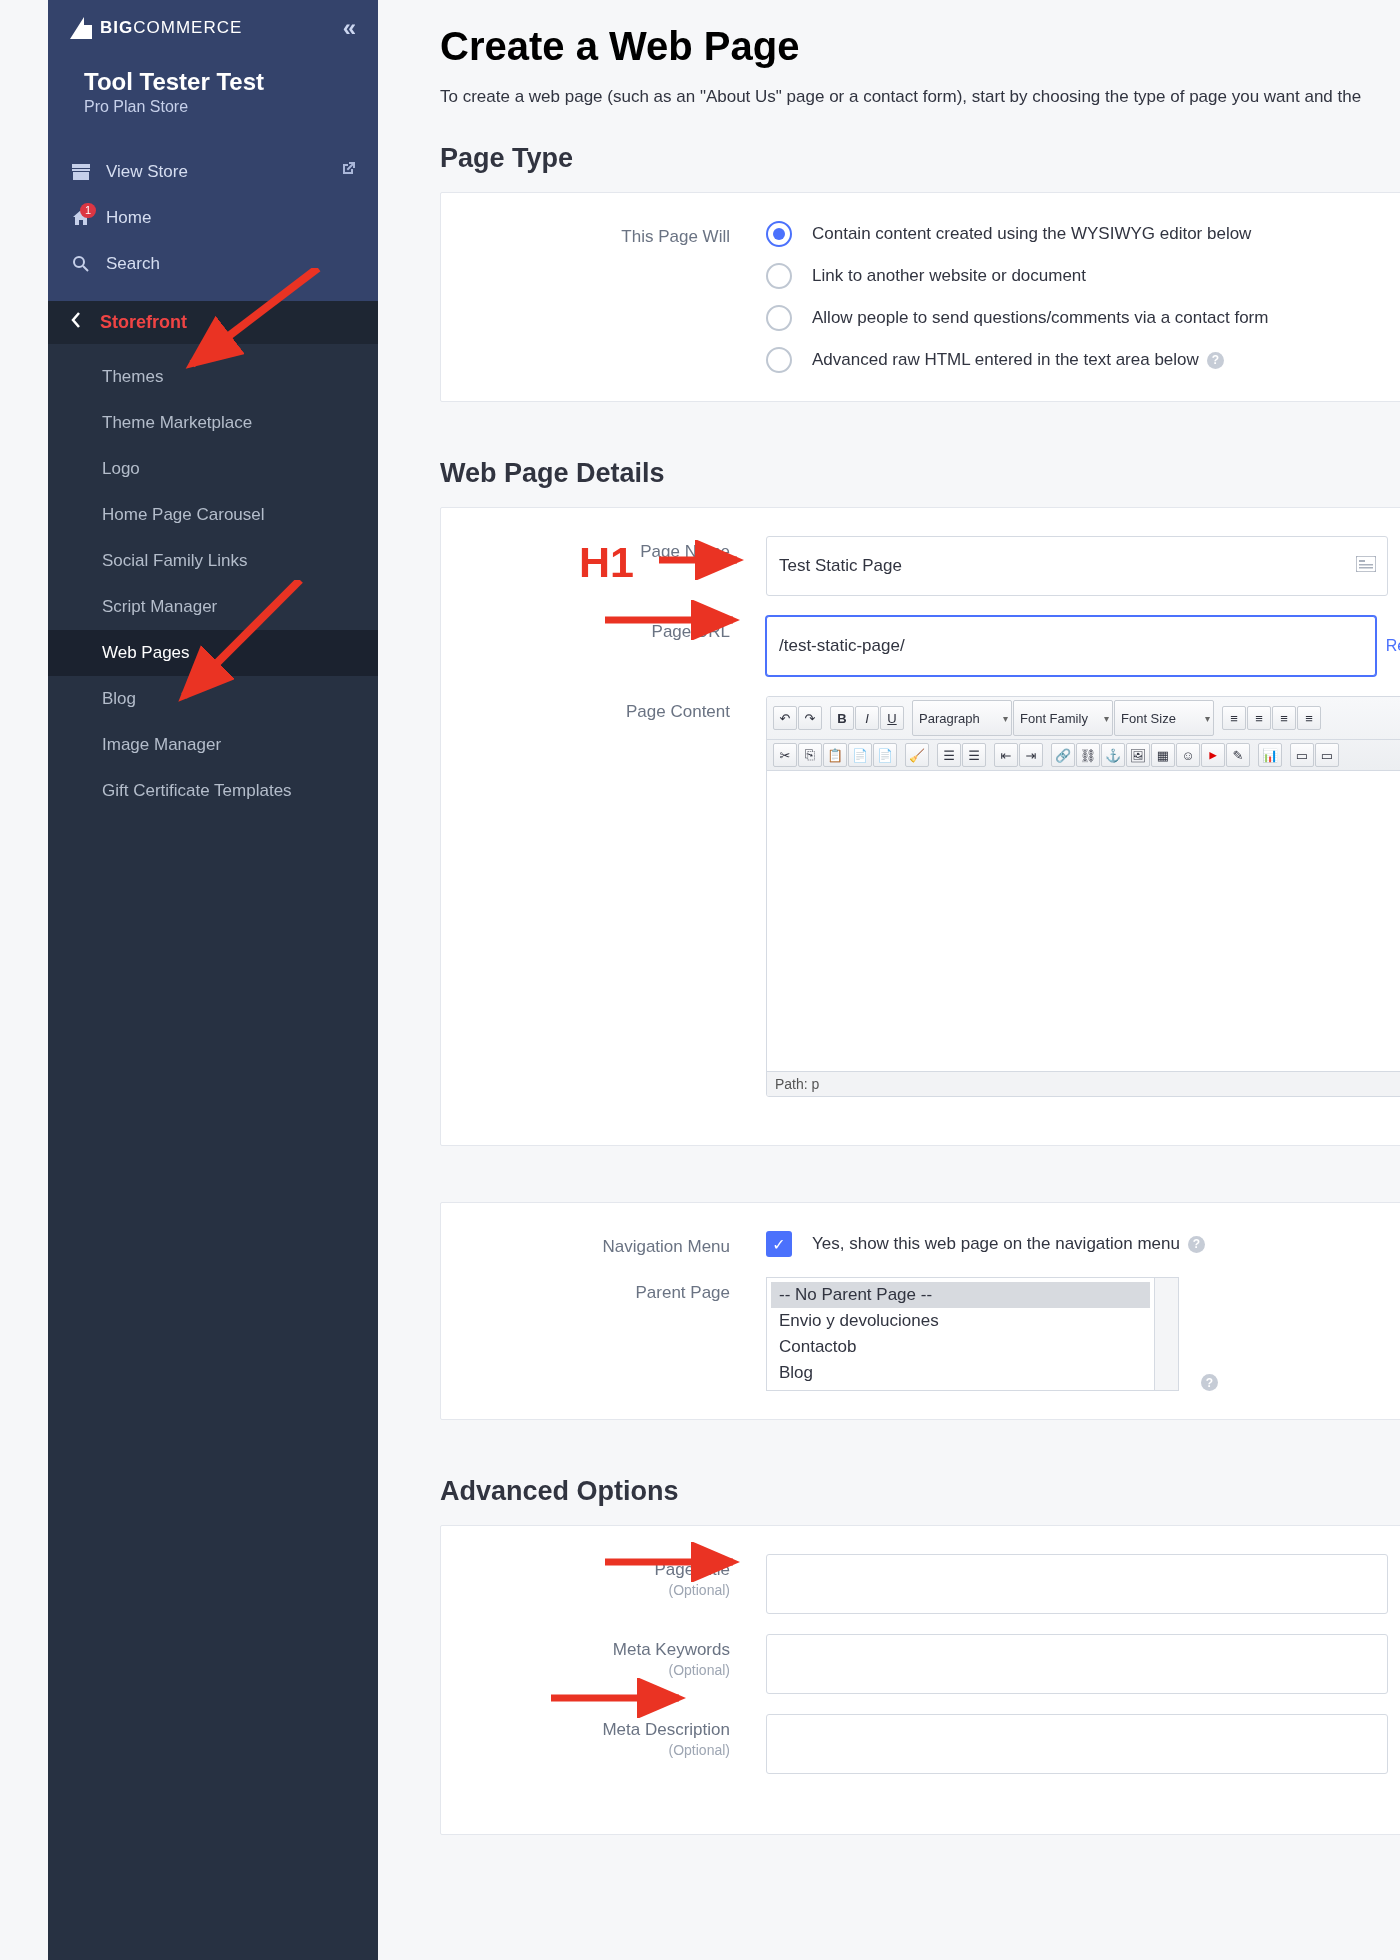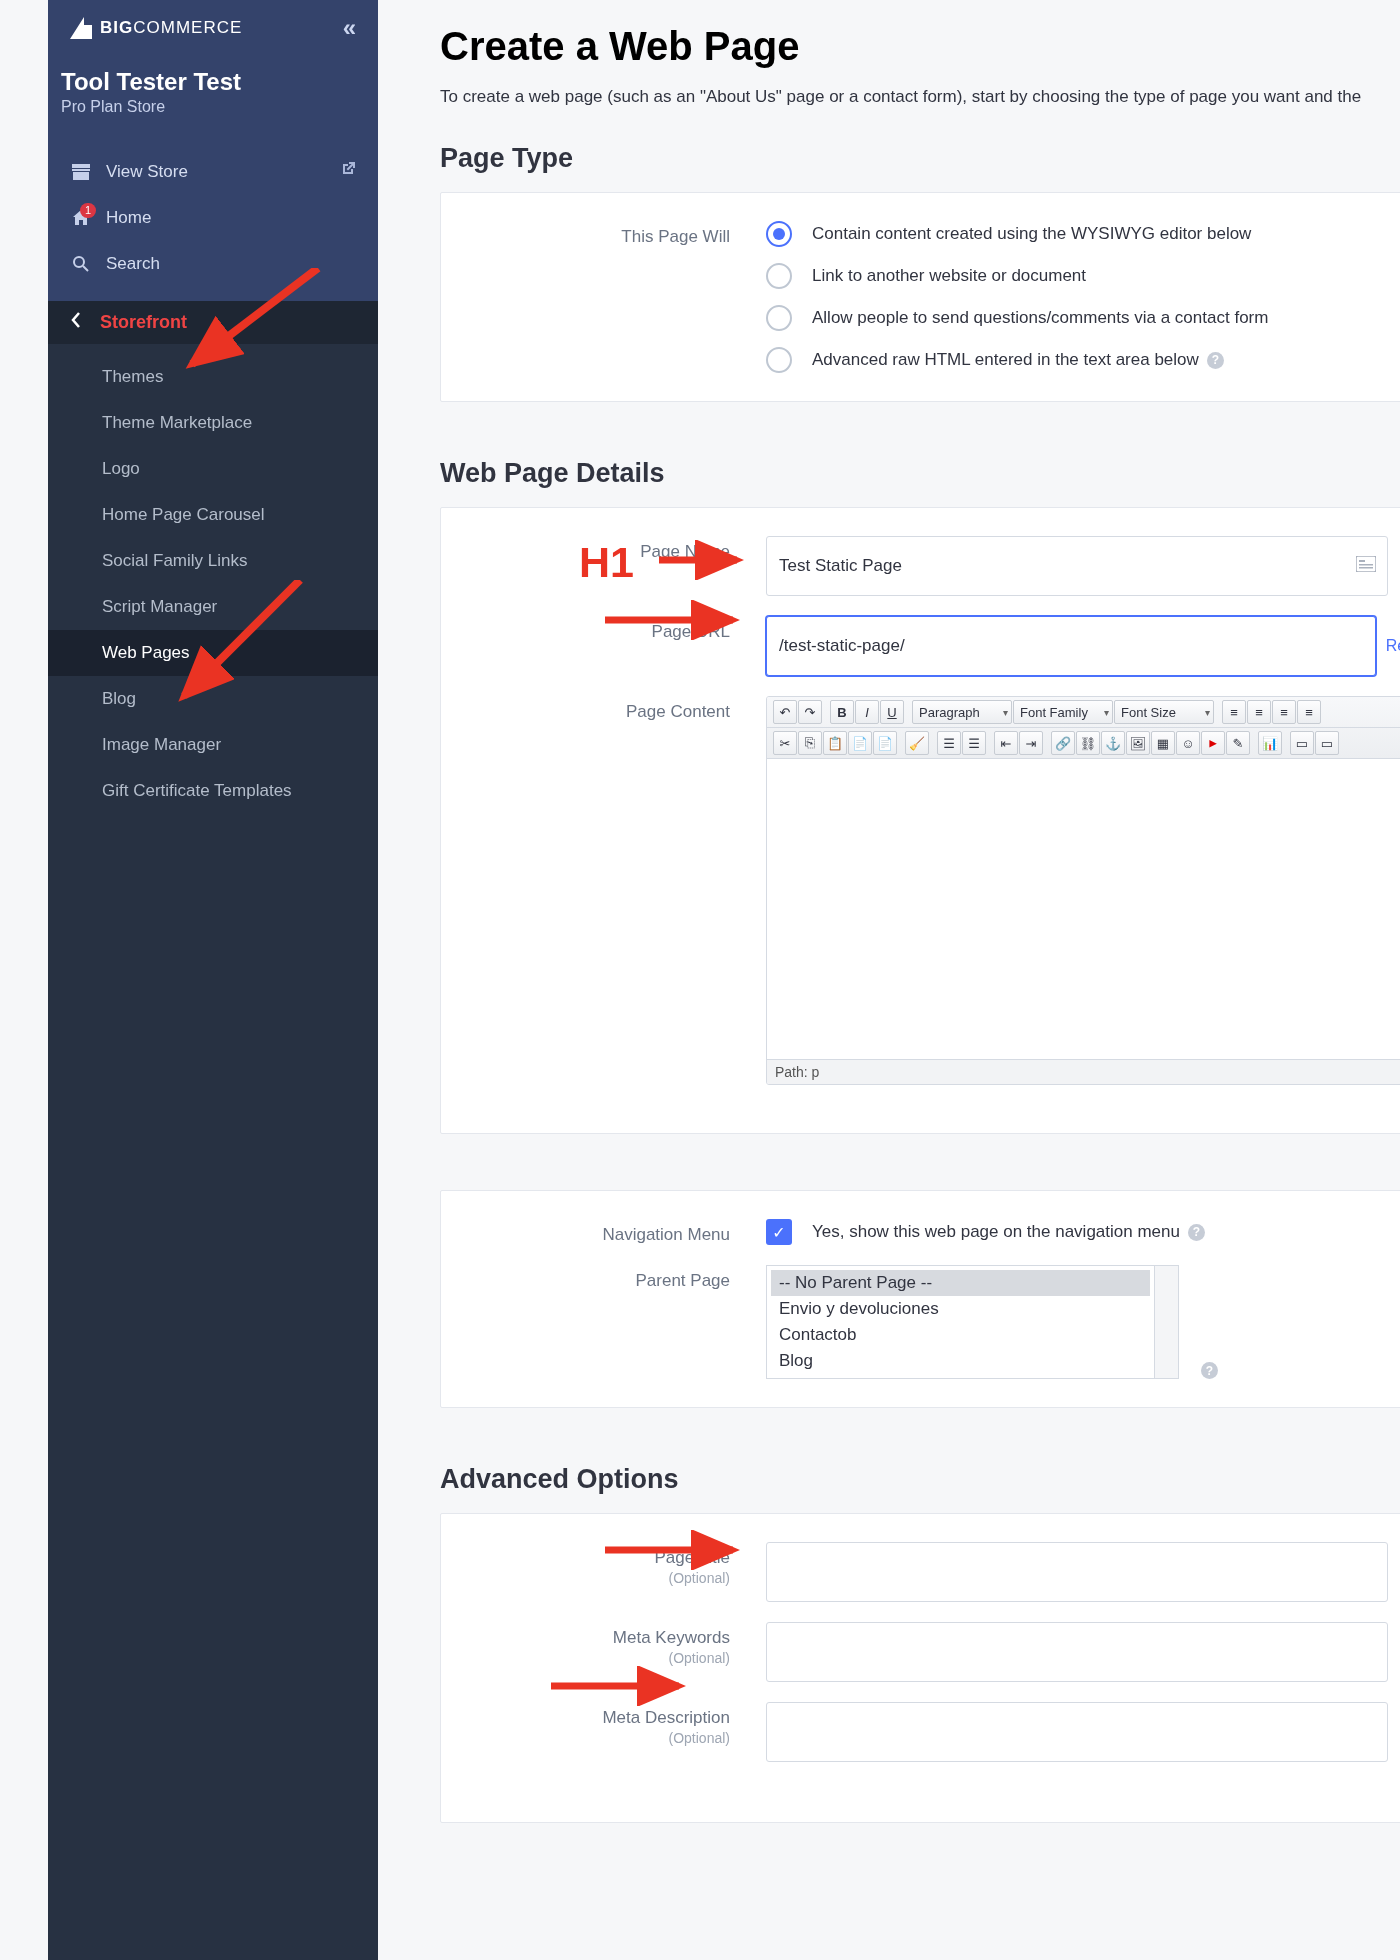--- a/index.html
+++ b/index.html
@@ -4,21 +4,21 @@
 <style>
 * { box-sizing: border-box; margin: 0; padding: 0; }
 body { font-family: -apple-system, BlinkMacSystemFont, "Segoe UI", Helvetica, Arial, sans-serif; background: #f6f7f9; color: #313440; overflow-x: hidden; }
 .app { display: flex; min-height: 100vh; width: 1400px; margin-left: 48px; }
 .sidebar { width: 330px; background: #273142; display: flex; flex-direction: column; flex-shrink: 0; }
 .sidebar-top { background: #34436b; padding: 0; }
 .logo-row { display: flex; align-items: center; justify-content: space-between; padding: 14px 22px 10px; }
 .logo { color: #fff; font-weight: 600; font-size: 17px; letter-spacing: 1px; display: flex; align-items: center; }
 .logo svg { margin-right: 4px; }
 .collapse-btn { color: #cbd6f0; font-size: 24px; font-weight: bold; cursor: pointer; }
-.store-info { padding: 16px 13px 22px; }
+.store-info { padding: 16px 36px 22px; }
 .store-name { color: #fff; font-size: 24px; font-weight: 600; }
 .store-plan { color: #c6d0ea; font-size: 16px; margin-top: 2px; }
 .top-nav { padding: 10px 0 14px; }
 .top-nav-item { display: flex; align-items: center; padding: 13px 22px; color: #d6def1; font-size: 17px; cursor: pointer; position: relative; }
 .top-nav-item .icon { width: 22px; margin-right: 14px; display: flex; align-items: center; justify-content: center; color: #c6d0ea; }
 .top-nav-item .ext { margin-left: auto; color: #aab7d9; }
 .badge { position: absolute; left: 32px; top: 8px; background: #db3643; color: #fff; border-radius: 10px; font-size: 11px; padding: 1px 5px; line-height: 13px; }
 .section-header { background: #1e2633; display: flex; align-items: center; padding: 10px 22px; color: #ef4444; font-size: 18px; font-weight: 600; cursor: pointer; position: relative; }
 .section-header .chev { margin-right: 18px; }
 .sub-nav { background: #273142; padding: 10px 0; }
@@ -45,21 +45,21 @@
 .text-input.active { border-color: #4b71fc; box-shadow: 0 0 0 1px #4b71fc; }
 .input-with-icon { position: relative; }
 .input-with-icon .trail-icon { position: absolute; right: 12px; top: 50%; transform: translateY(-50%); color: #aab1bd; }
 .input-with-help { display: flex; align-items: center; gap: 10px; }
 .reset-link { color: #4b71fc; font-size: 16px; cursor: pointer; }
 .editor { border: 1px solid #d5dae2; border-radius: 3px; overflow: hidden; }
 .toolbar { background: linear-gradient(#f7f8fa, #eceef1); border-bottom: 1px solid #d5dae2; }
 .toolbar-row { display: flex; align-items: center; gap: 1px; padding: 3px 6px; flex-wrap: wrap; }
 .toolbar-row:first-child { border-bottom: 1px solid #d5dae2; }
 .tb-btn { width: 24px; height: 24px; background: linear-gradient(#fdfdfe, #eceef1); border: 1px solid #c7ccd3; border-radius: 2px; display: flex; align-items: center; justify-content: center; font-size: 13px; cursor: pointer; }
-.tb-sel { height: 24px; background: linear-gradient(#fdfdfe, #eceef1); border: 1px solid #c7ccd3; border-radius: 2px; padding: 0 18px 0 6px; font-size: 13px; cursor: pointer; position: relative; display: flex; align-items: center; }
+.tb-sel { height: 36px; background: linear-gradient(#fdfdfe, #eceef1); border: 1px solid #c7ccd3; border-radius: 2px; padding: 0 18px 0 6px; font-size: 13px; cursor: pointer; position: relative; display: flex; align-items: center; }
 .tb-sel::after { content: "▾"; position: absolute; right: 3px; font-size: 10px; color: #666; }
 .editor-body { min-height: 300px; background: #fff; }
 .editor-status { background: #f2f3f5; border-top: 1px solid #d5dae2; padding: 4px 8px; font-size: 14px; color: #555; }
 .checkbox { width: 26px; height: 26px; background: #4b71fc; border-radius: 3px; display: flex; align-items: center; justify-content: center; color: #fff; margin-right: 20px; flex-shrink: 0; cursor: pointer; }
 .check-row { display: flex; align-items: center; }
 .check-label { color: #313440; font-size: 17px; }
 .select-list { border: 1px solid #d5dae2; width: 389px; padding: 4px; }
 .select-list .opt { padding: 3px 8px; font-size: 17px; color: #313440; cursor: pointer; }
 .select-list .opt.selected { background: #d7dadf; }
 .select-row { display: flex; align-items: flex-end; gap: 14px; }

